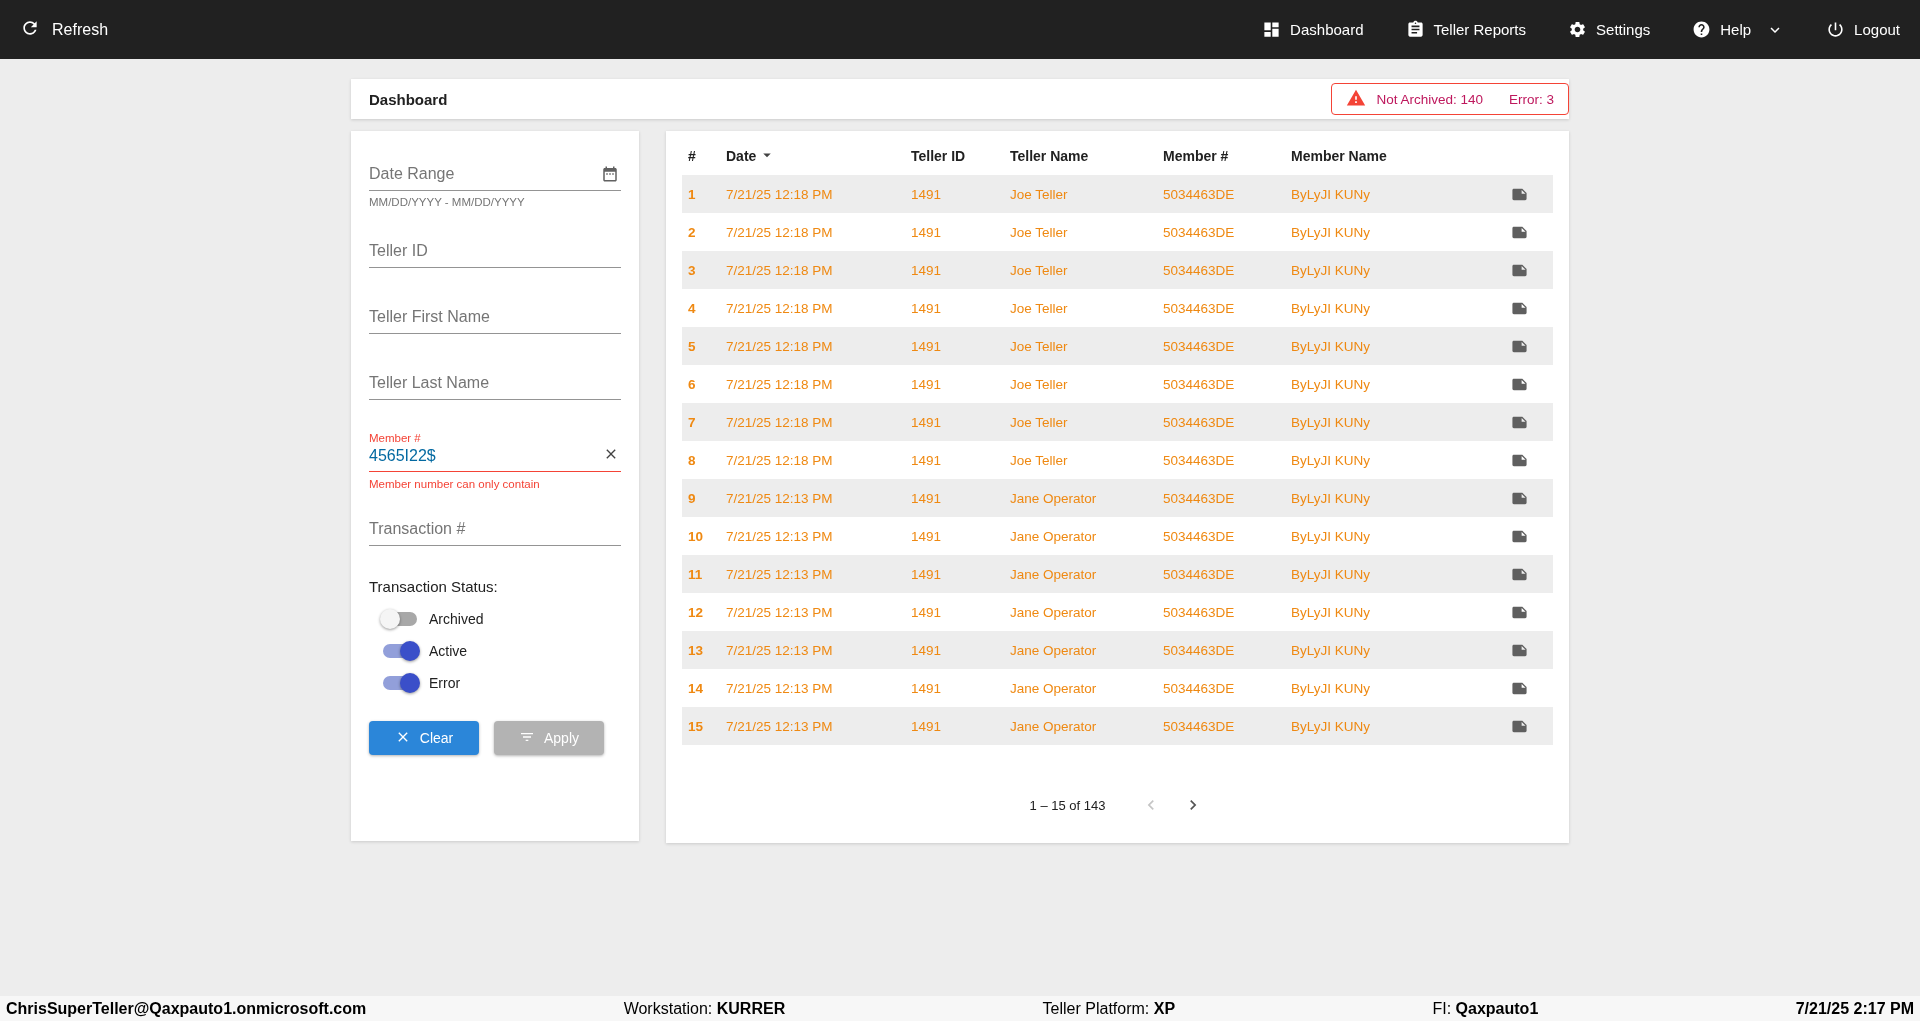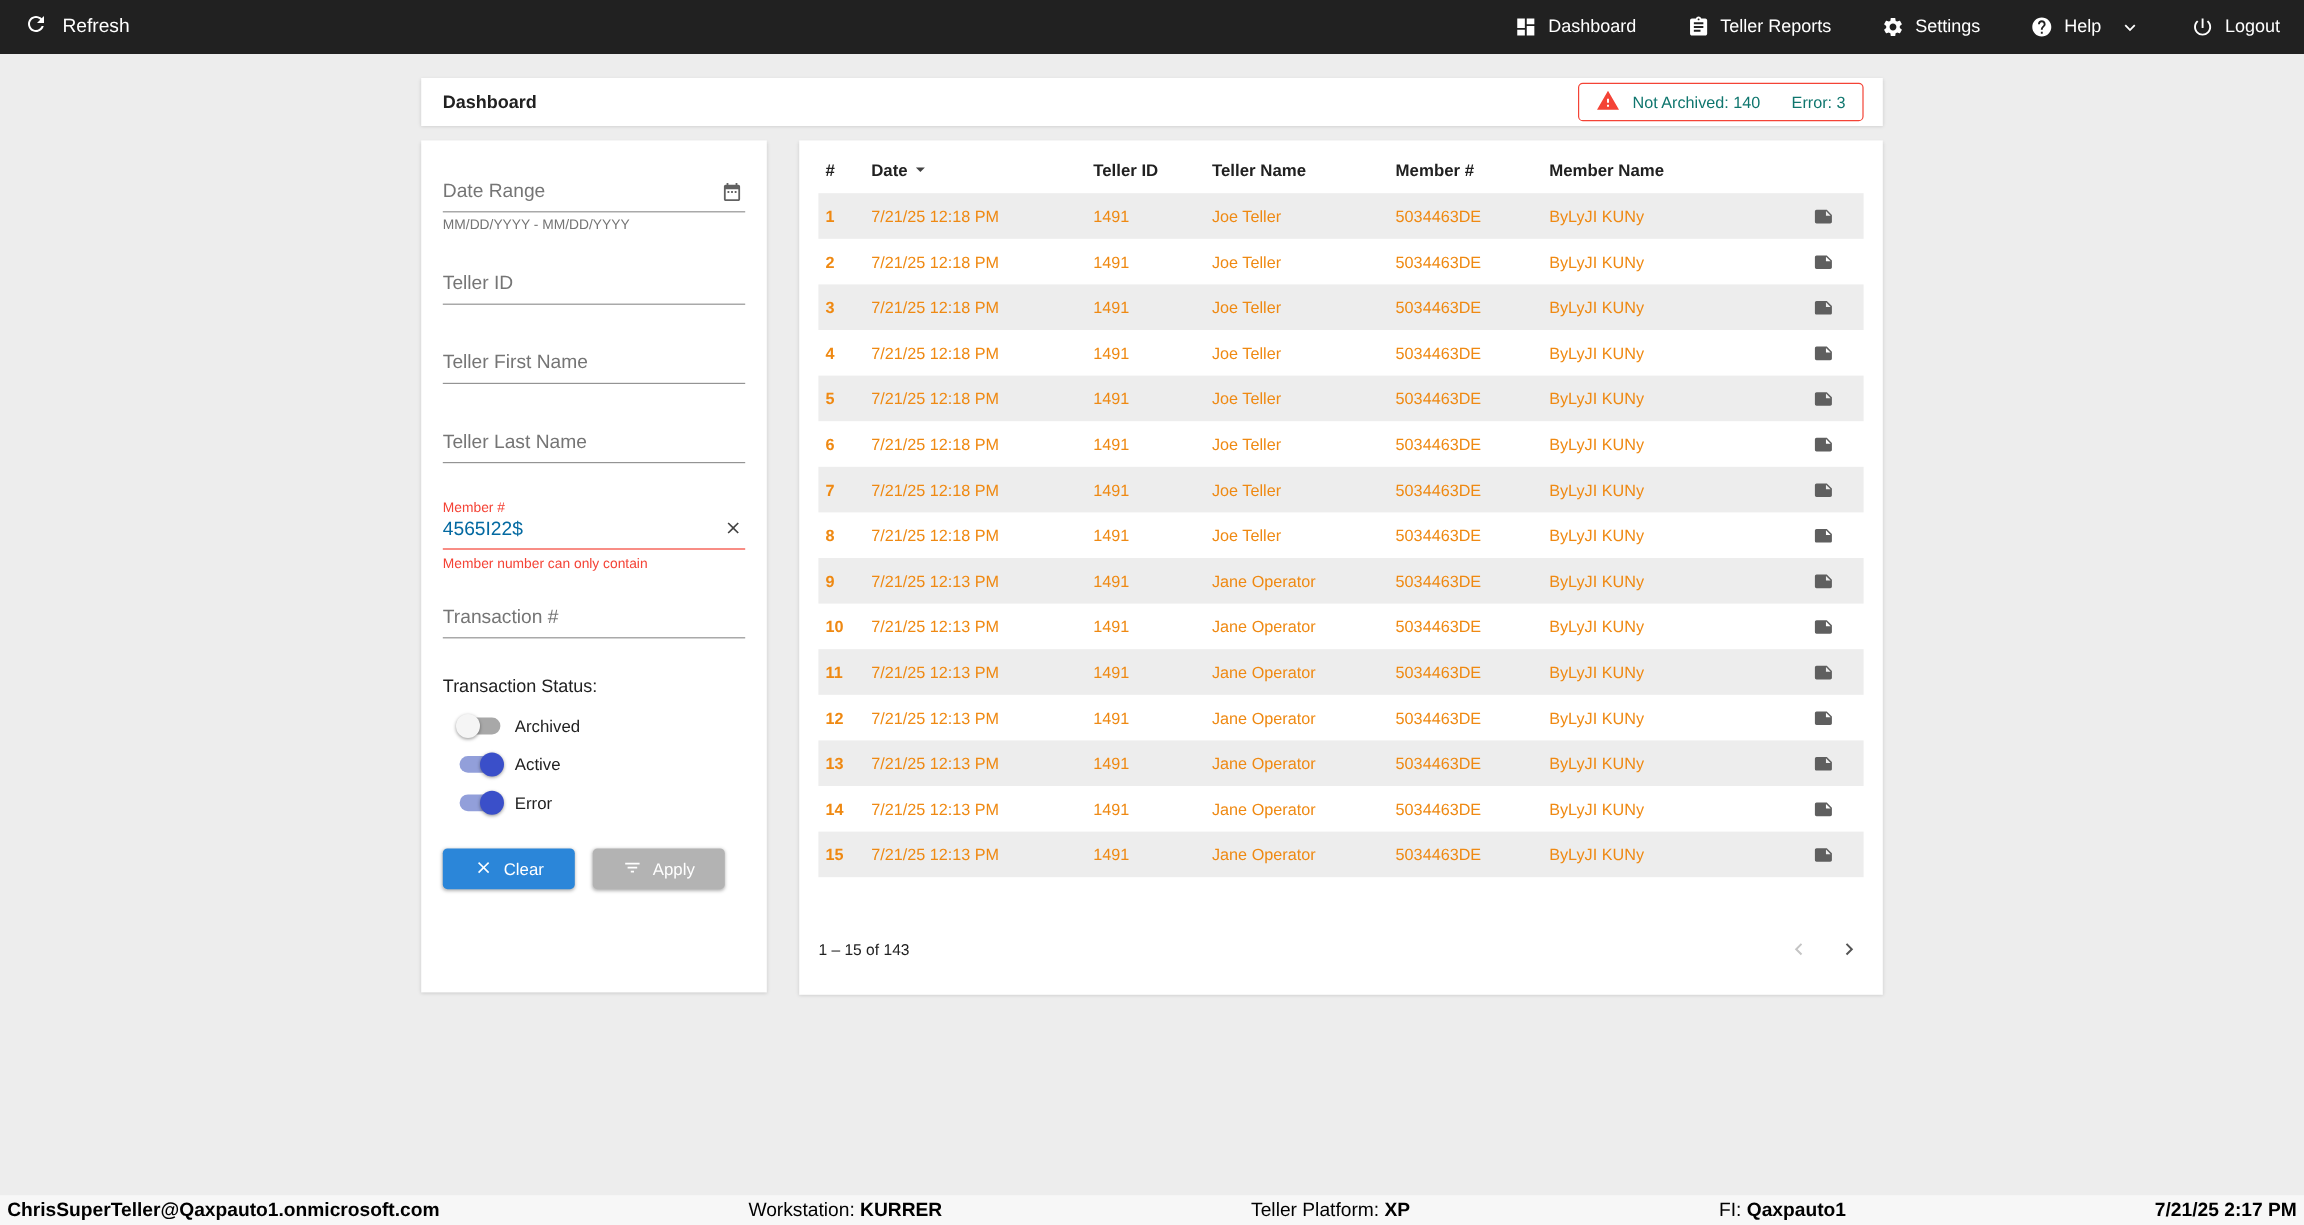--- a/index.html
+++ b/index.html
@@ -1,36 +1,36 @@
 <!DOCTYPE html>
 <html><head>
 <meta charset="utf-8">
 <style>
   * { margin:0; padding:0; box-sizing:border-box; }
   html,body { width:1920px; height:1021px; overflow:hidden; }
   body { background:#ededed; font-family:"Liberation Sans", sans-serif; color:#212121; position:relative; }
 
   
-  .topbar { height:45px; background:#212121; color:#fff; display:flex; align-items:center;
+  .topbar { height:59px; background:#212121; color:#fff; display:flex; align-items:center;
             justify-content:space-between; padding:0 20px; }
   .topbar-left { display:flex; align-items:center; gap:12px; cursor:pointer; }
   .topbar-right { display:flex; align-items:center; gap:42px; }
   .nav-item { display:flex; align-items:center; gap:9px; font-size:15px; cursor:pointer; }
   .nav-item svg { display:block; }
   .icon-white { fill:#fff; }
 
   
   .content { width:1218px; margin:20px auto 0; }
   .card { background:#fff; box-shadow:0 1px 3px rgba(0,0,0,0.15); }
 
   .header-card { height:40px; display:flex; align-items:center; justify-content:space-between;
                  padding:0 0 0 18px; margin-bottom:12px; }
   .page-title { font-size:15px; font-weight:bold; }
   .alert-box { display:flex; align-items:center; gap:10px; border:1px solid #F44336; border-radius:4px;
-               background:#fff; color:#0f766e; font-size:13.5px; height:32px; padding:0 14px; margin-right:16px; }
+               background:#fff; color:#be185d; font-size:13.5px; height:32px; padding:0 14px; margin-right:0; }
   .alert-box .sep { display:inline-block; width:6px; }
 
   .main-row { display:flex; gap:27px; align-items:flex-start; }
 
   
   .sidebar { width:288px; min-height:710px; padding:26px 18px 30px; }
   .field { position:relative; border-bottom:1px solid #949494; padding:8px 0 7px; }
   .field .ph { font-size:16px; color:#757575; }
   .field .trail-icon { position:absolute; right:2px; top:8px; }
   .helper { font-size:11.5px; color:#757575; margin-top:5px; }
@@ -64,21 +64,21 @@
   .table-card { flex:1; min-height:710px; padding:6px 16px 0; display:flex; flex-direction:column; }
   .thead, .trow { display:grid; grid-template-columns:38px 185px 99px 153px 128px 1fr 56px;
                   align-items:center; padding-left:6px; }
   .thead { height:38px; font-size:14px; font-weight:bold; color:#212121; background:#fff; }
   .thead .col-date { display:flex; align-items:center; gap:2px; cursor:pointer; }
   .trow { height:38px; font-size:13.5px; color:#EF8912; cursor:pointer; }
   .trow.stripe { background:#ededed; }
   .trow .c.num { font-weight:bold; }
   .trow .icon-cell { display:flex; justify-content:flex-start; padding-left:14px; }
 
-  .pagination { display:flex; align-items:center; justify-content:space-between; gap:34px;
+  .pagination { display:flex; align-items:center; justify-content:center; gap:34px;
                 margin-top:48px; padding-bottom:26px; font-size:13px; color:#212121; }
   .pg-chevrons { display:flex; align-items:center; gap:18px; }
   .pg-btn { background:none; border:none; cursor:pointer; padding:2px; display:flex; }
 
   
   .footer { position:absolute; left:0; bottom:0; width:100%; height:25px; background:#f7f7f7;
             display:flex; align-items:center; justify-content:space-between; padding:0 6px;
             font-size:16px; color:#000; }
   .footer .grp { white-space:nowrap; }
   .footer b { font-weight:bold; }

